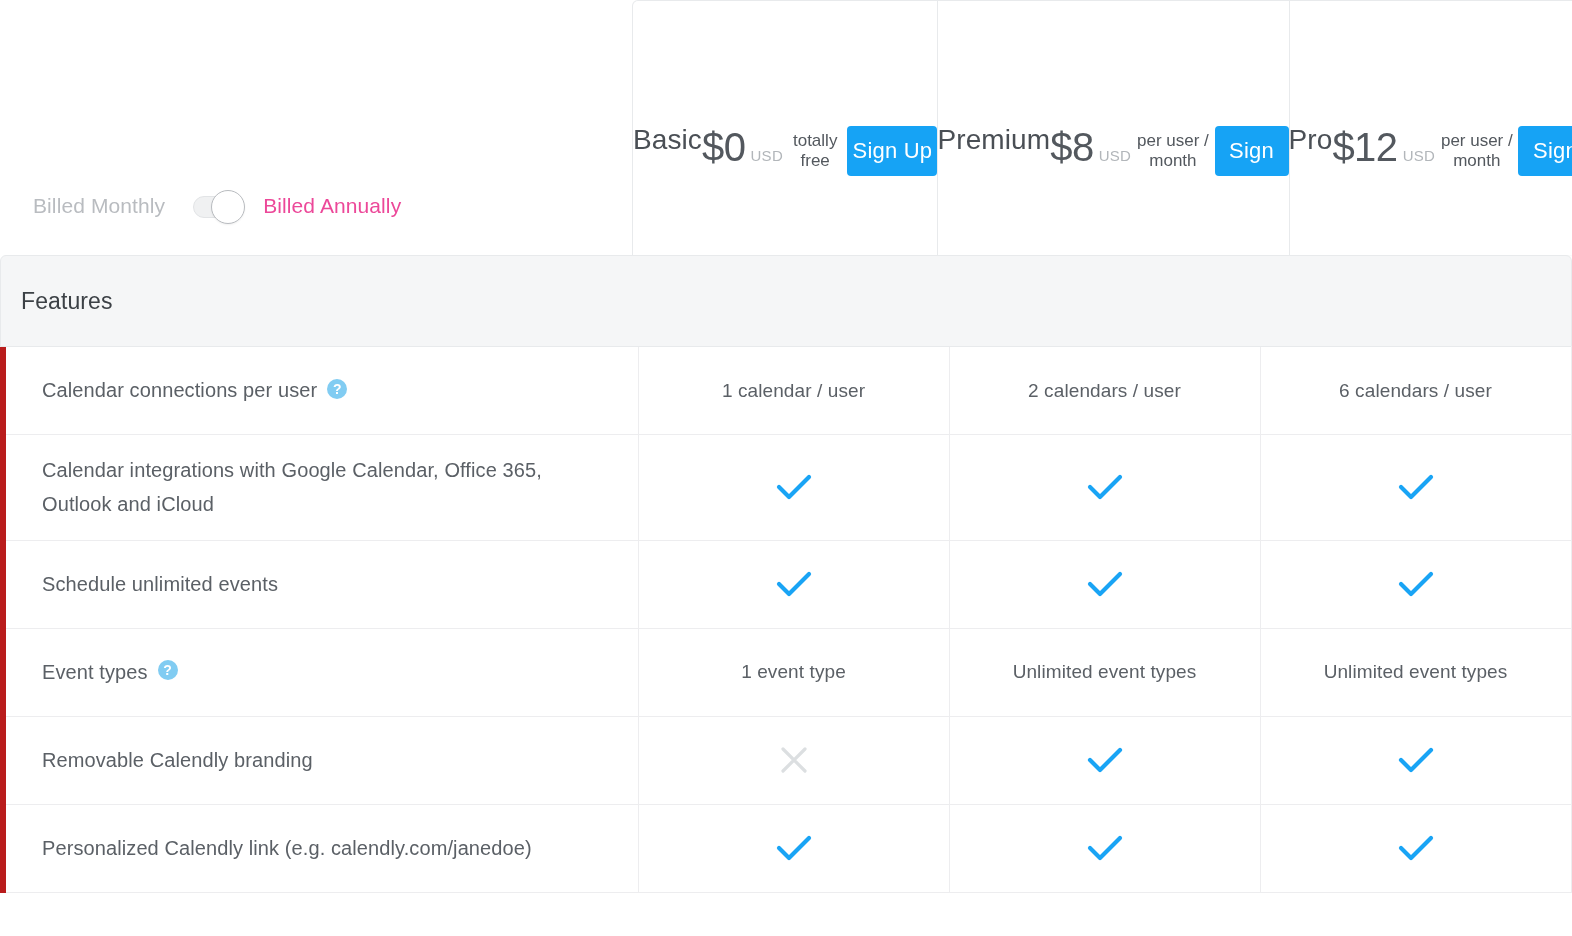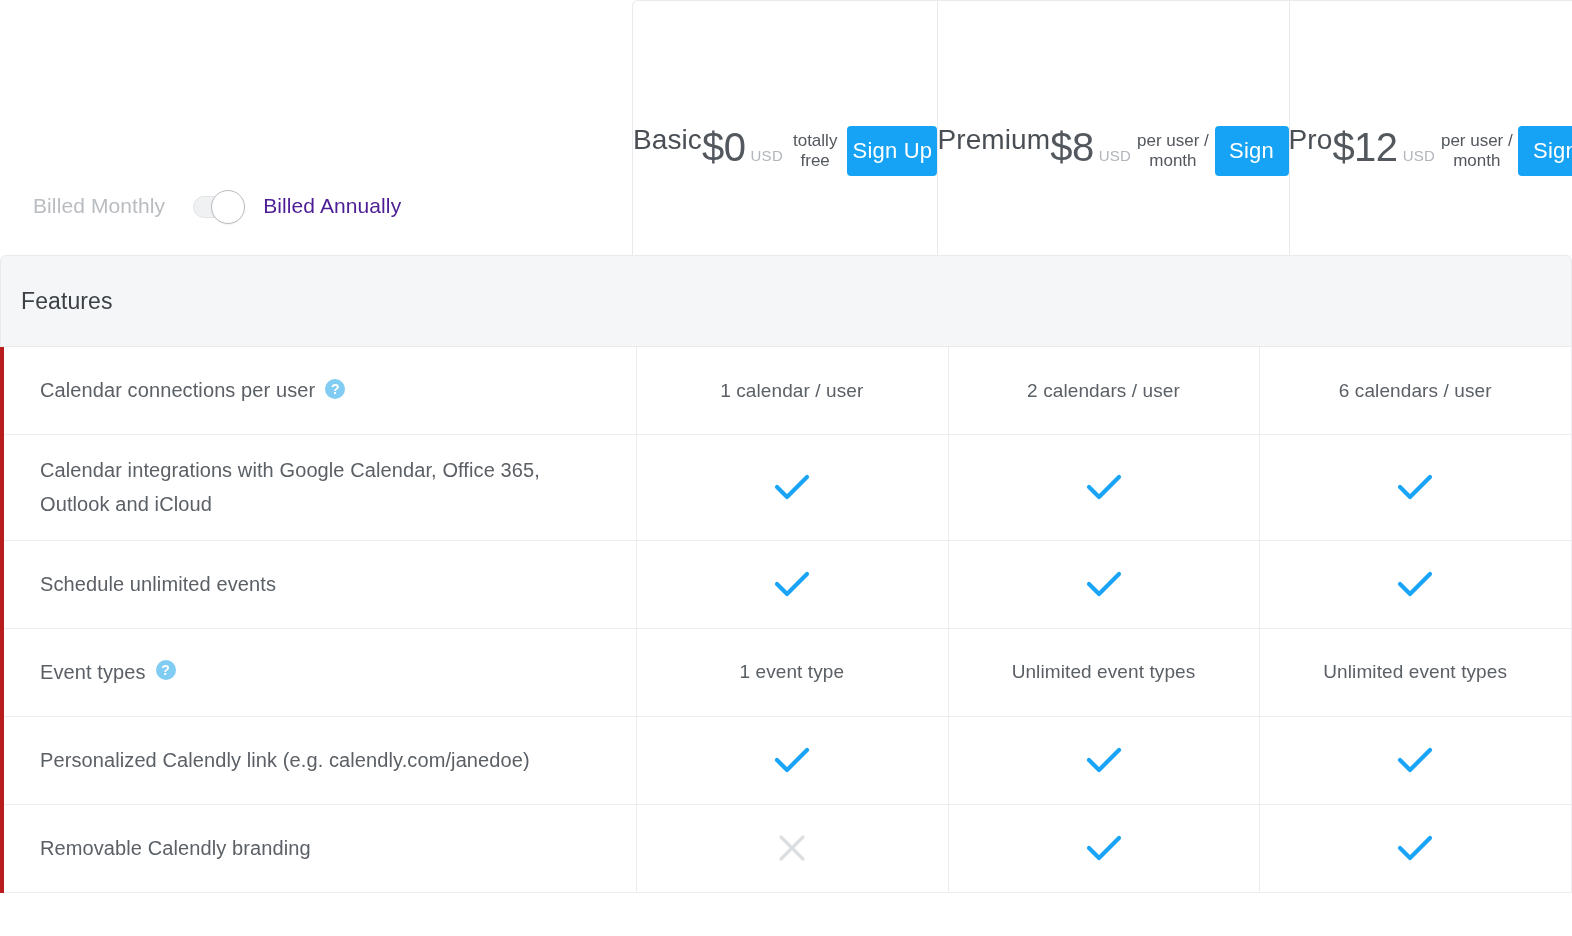--- a/index.html
+++ b/index.html
@@ -77,21 +77,21 @@
     width: 34px;
     height: 34px;
     border-radius: 50%;
     background: #ffffff;
     border: 1px solid #b9bcc0;
     box-shadow: 0 1px 2px rgba(0,0,0,0.06);
   }
 
   .billing-label-annual {
     font-size: 21px;
-    color: #4c1d95;
+    color: #ec4899;
     font-weight: 400;
     letter-spacing: 0.1px;
   }
 
   
   .plans-card {
     flex: 1 1 auto;
     display: flex;
     background: #ffffff;
     border: 1px solid #e8eaec;
@@ -192,21 +192,21 @@
     font-size: 23px;
     color: #3c4146;
     font-weight: 400;
     letter-spacing: 0.1px;
   }
 
   
   .features-table {
     position: relative;
     width: 100%;
-    border-left: 4px solid #b91c1c;
+    border-left: 6px solid #b91c1c;
     border-right: 1px solid #ededef;
   }
 
   .feature-row {
     display: flex;
     align-items: stretch;
     border-bottom: 1px solid #ededef;
     min-height: 88px;
   }
 
@@ -420,46 +420,20 @@
         </div>
         <div class="feature-value-cell">
           <span class="value-text">Unlimited event types</span>
         </div>
         <div class="feature-value-cell">
           <span class="value-text">Unlimited event types</span>
         </div>
       </div>
       <div class="feature-row">
         <div class="feature-name-cell">
-          <span class="feature-name-text">Personalized Calendly link (e.g. calendly.com/janedoe)</span>
-        </div>
-        <div class="feature-value-cell">
-          <span>
-            <svg class="check-mark" viewBox="0 0 36 28" xmlns="http://www.w3.org/2000/svg">
-              <path d="M3 14 L13 24 L33 4" fill="none" stroke="#19a4f5" stroke-width="4.2" stroke-linecap="round" stroke-linejoin="round"></path>
-            </svg>
-          </span>
-        </div>
-        <div class="feature-value-cell">
-          <span>
-            <svg class="check-mark" viewBox="0 0 36 28" xmlns="http://www.w3.org/2000/svg">
-              <path d="M3 14 L13 24 L33 4" fill="none" stroke="#19a4f5" stroke-width="4.2" stroke-linecap="round" stroke-linejoin="round"></path>
-            </svg>
-          </span>
-        </div>
-        <div class="feature-value-cell">
-          <span>
-            <svg class="check-mark" viewBox="0 0 36 28" xmlns="http://www.w3.org/2000/svg">
-              <path d="M3 14 L13 24 L33 4" fill="none" stroke="#19a4f5" stroke-width="4.2" stroke-linecap="round" stroke-linejoin="round"></path>
-            </svg>
-          </span>
-        </div>
-      </div>
-      <div class="feature-row">
-        <div class="feature-name-cell">
           <span class="feature-name-text">Removable Calendly branding</span>
         </div>
         <div class="feature-value-cell">
           <span>
             <svg class="cross-mark" viewBox="0 0 30 30" xmlns="http://www.w3.org/2000/svg">
               <path d="M4 4 L26 26 M26 4 L4 26" fill="none" stroke="#dcdfe1" stroke-width="3.2" stroke-linecap="round"></path>
             </svg>
           </span>
         </div>
         <div class="feature-value-cell">
@@ -470,15 +444,41 @@
           </span>
         </div>
         <div class="feature-value-cell">
           <span>
             <svg class="check-mark" viewBox="0 0 36 28" xmlns="http://www.w3.org/2000/svg">
               <path d="M3 14 L13 24 L33 4" fill="none" stroke="#19a4f5" stroke-width="4.2" stroke-linecap="round" stroke-linejoin="round"></path>
             </svg>
           </span>
         </div>
       </div>
+      <div class="feature-row">
+        <div class="feature-name-cell">
+          <span class="feature-name-text">Personalized Calendly link (e.g. calendly.com/janedoe)</span>
+        </div>
+        <div class="feature-value-cell">
+          <span>
+            <svg class="check-mark" viewBox="0 0 36 28" xmlns="http://www.w3.org/2000/svg">
+              <path d="M3 14 L13 24 L33 4" fill="none" stroke="#19a4f5" stroke-width="4.2" stroke-linecap="round" stroke-linejoin="round"></path>
+            </svg>
+          </span>
+        </div>
+        <div class="feature-value-cell">
+          <span>
+            <svg class="check-mark" viewBox="0 0 36 28" xmlns="http://www.w3.org/2000/svg">
+              <path d="M3 14 L13 24 L33 4" fill="none" stroke="#19a4f5" stroke-width="4.2" stroke-linecap="round" stroke-linejoin="round"></path>
+            </svg>
+          </span>
+        </div>
+        <div class="feature-value-cell">
+          <span>
+            <svg class="check-mark" viewBox="0 0 36 28" xmlns="http://www.w3.org/2000/svg">
+              <path d="M3 14 L13 24 L33 4" fill="none" stroke="#19a4f5" stroke-width="4.2" stroke-linecap="round" stroke-linejoin="round"></path>
+            </svg>
+          </span>
+        </div>
+      </div>
     </div>
 
 </div>
 
 </body></html>

